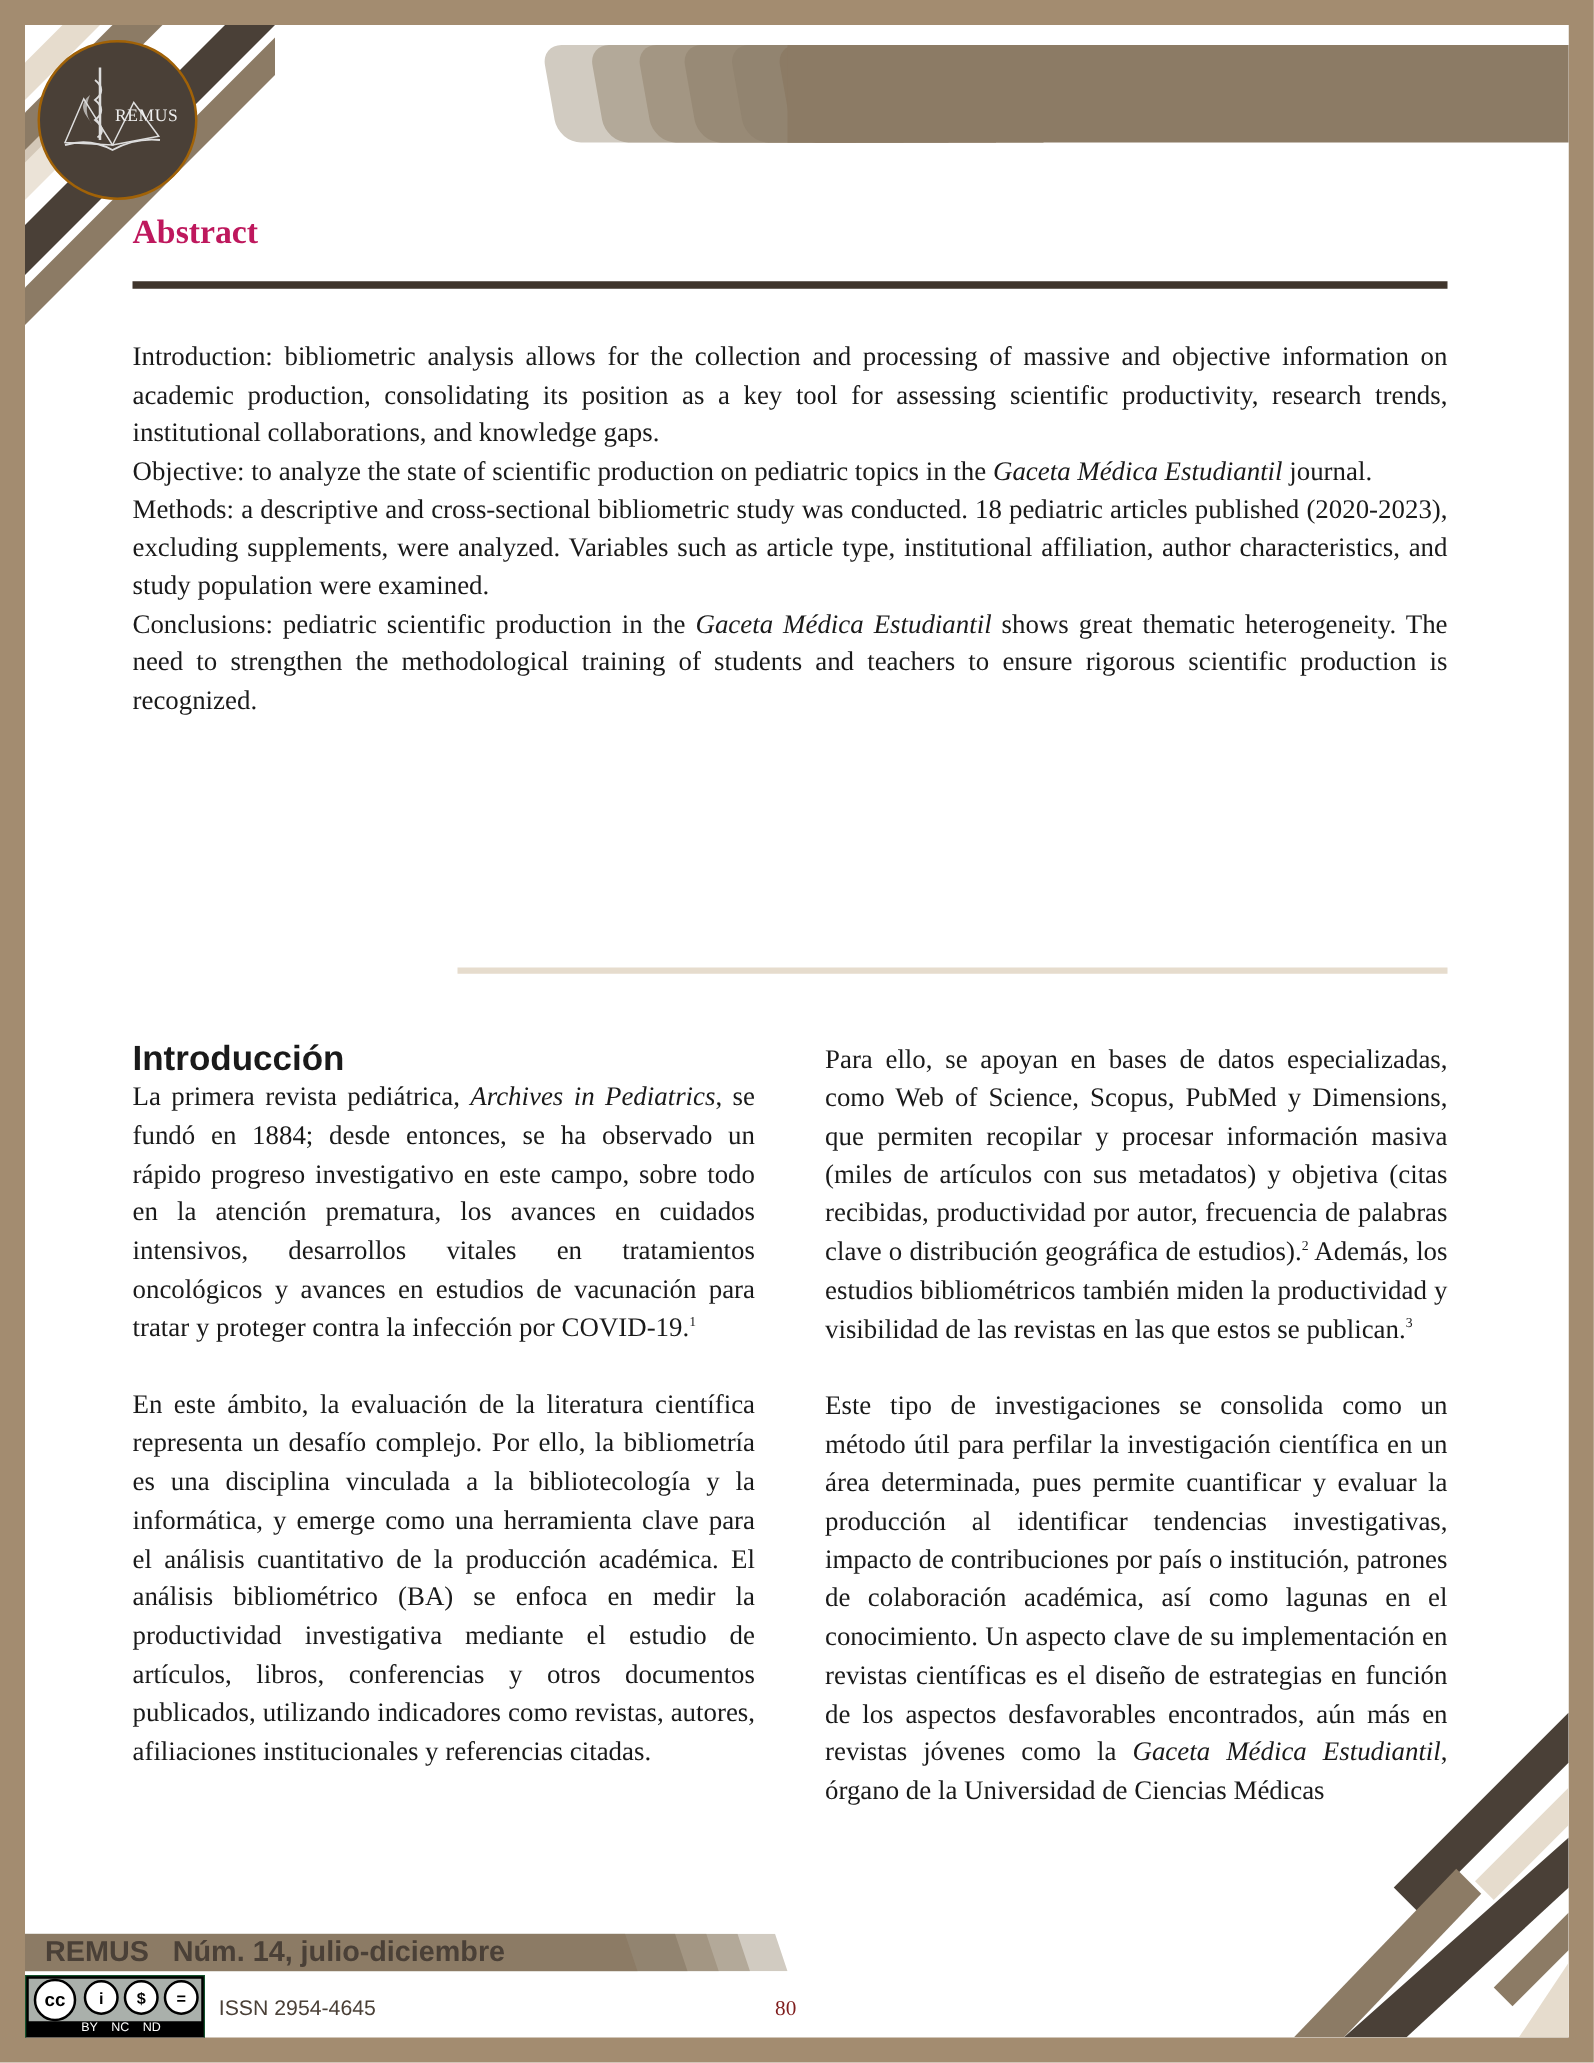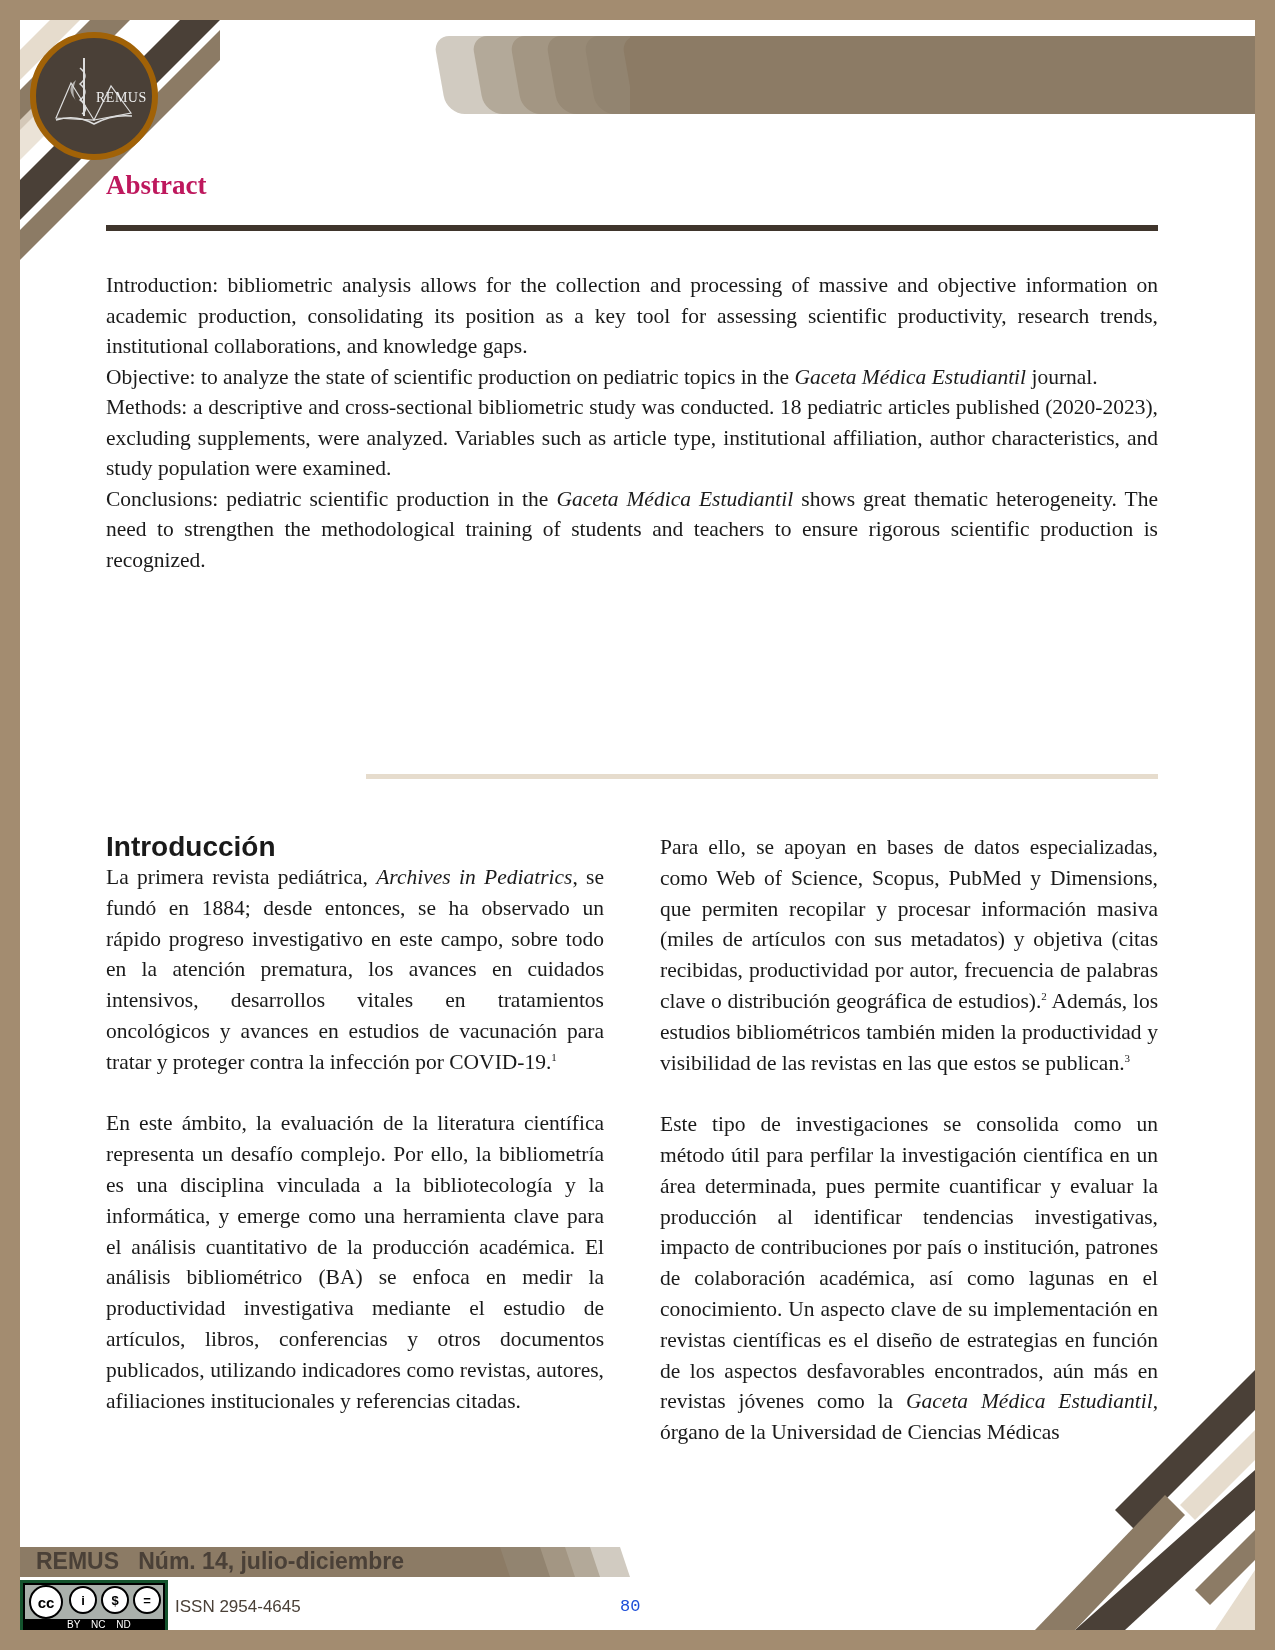--- a/index.html
+++ b/index.html
@@ -3,21 +3,21 @@
 <meta charset="utf-8">
 <style>
   html, body { margin:0; padding:0; }
   body { width:1275px; height:1650px; position:relative; background:#a38c70; overflow:hidden;
          font-family:"DejaVu Serif","Liberation Serif",serif; }
   .page { position:absolute; left:20px; top:20px; width:1235px; height:1610px; background:#ffffff; overflow:hidden; }
   .corner-tl, .corner-br { position:absolute; }
   .corner-tl { left:0; top:0; width:240px; height:240px; }
   .corner-br { right:0; bottom:0; width:240px; height:260px; }
   .logo { position:absolute; left:10px; top:12px; width:128px; height:128px; border-radius:50%;
-          background:#4a4037; border:6px solid #a16207; box-sizing:border-box; }
+          background:#4a4037; border:2px solid #a16207; box-sizing:border-box; }
   .logo-text { position:absolute; left:60px; top:52px; color:#eee; font-size:14px; font-family:"Liberation Serif",serif; letter-spacing:0.5px; }
   .logo svg { position:absolute; left:0; top:0; }
   .banner { position:absolute; left:420px; top:16px; width:815px; height:78px; }
   .banner-tab { position:absolute; top:0; height:78px; border-radius:16px 0 0 18px; transform:skewX(10deg); }
   .banner-main { position:absolute; left:190px; top:0; right:0; height:78px; background:#8c7b65; }
   .banner-title { position:absolute; right:100px; top:16px; color:#fff; font-family:"Liberation Sans",sans-serif;
                   font-size:33px; letter-spacing:0.5px; }
   .abstract-title { position:absolute; left:86px; top:150px; font-size:27px; font-weight:bold; color:#be185d; font-family:"Liberation Serif",serif; }
   .abstract-rule { position:absolute; left:86px; top:205px; width:1052px; height:6px; background:#3f352c; }
   .abstract-body { position:absolute; left:86px; top:250px; width:1052px; font-size:21.5px; line-height:30.5px;
@@ -30,29 +30,29 @@
   .col { position:absolute; top:810px; width:498px; font-size:21.5px; line-height:30.8px; color:#1a1a1a;
          text-align:justify; font-family:"Liberation Serif",serif; }
   .col p { margin:0 0 30.8px 0; }
   .col-left { left:86px; }
   .col-right { left:640px; top:812px; }
   .section-title { font-size:28px; font-weight:bold; line-height:34px; margin:0 0 -2px 0; font-family:Liberation Sans, sans-serif; }
   sup { font-size:11px; line-height:0; }
   .footer-band { position:absolute; left:0; top:1527px; width:620px; height:30px; }
   .footer-journal { position:absolute; left:16px; top:1528px; font-family:"Liberation Sans",sans-serif; font-weight:bold;
                     font-size:23px; color:#4a4037; white-space:pre; }
-  .cc-badge { position:absolute; left:0; top:1560px; width:142px; height:50px; background:#000; border:3px solid #14532d; }
+  .cc-badge { position:absolute; left:0; top:1560px; width:142px; height:50px; background:#000; border:1px solid #14532d; }
   .cc-badge .top { position:absolute; left:2px; top:2px; right:2px; height:34px; background:#aab0ab; }
   .cc-circle { position:absolute; top:3px; width:28px; height:28px; border-radius:50%; background:#fff; border:2px solid #000;
                box-sizing:border-box; font-family:"Liberation Sans",sans-serif; font-weight:bold; font-size:13px;
                display:flex; align-items:center; justify-content:center; color:#000; }
   .cc-big { left:6px; top:2px; width:34px; height:34px; font-size:15px; }
   .cc-labels { position:absolute; left:44px; top:36px; font-family:"Liberation Sans",sans-serif; font-size:10px; color:#fff; word-spacing:8px; }
   .issn { position:absolute; left:155px; top:1577px; font-family:"Liberation Sans",sans-serif; font-size:17px; color:#4a4037; }
-  .page-num { position:absolute; left:600px; top:1577px; font-family:Liberation Mono, monospace; font-size:17px; color:#1d4ed8; }
+  .page-num { position:absolute; left:600px; top:1577px; font-family:Liberation Serif, serif; font-size:17px; color:#7f1d1d; }
 </style>
 </head>
 <body>
 
 <div class="page">
 
   <svg class="corner-tl" viewBox="0 0 240 240">
     <polygon points="0,30 30,0 60,0 0,60" fill="#e6dccd"></polygon>
     <polygon points="0,70 70,0 110,0 0,110" fill="#8c7b65"></polygon>
     <polygon points="0,120 120,0 150,0 0,150" fill="#ffffff"></polygon>

